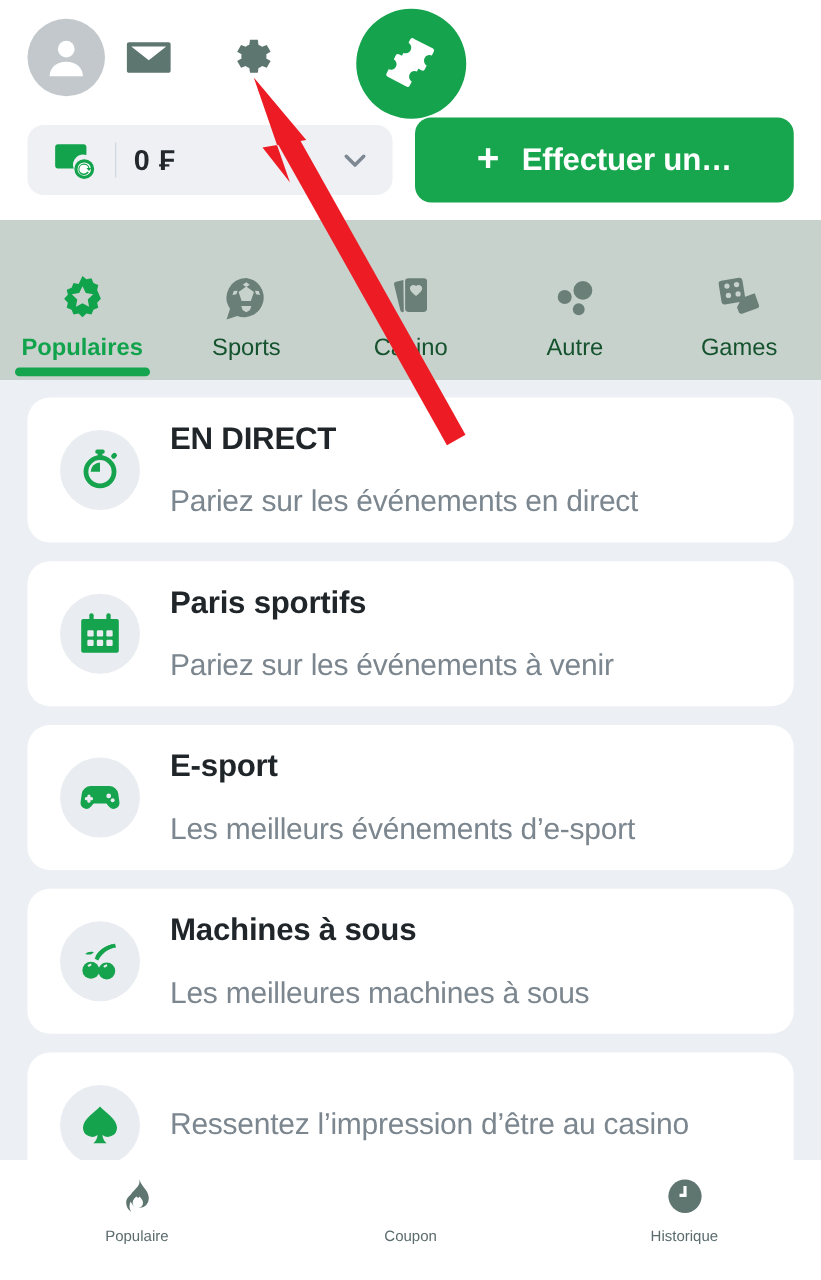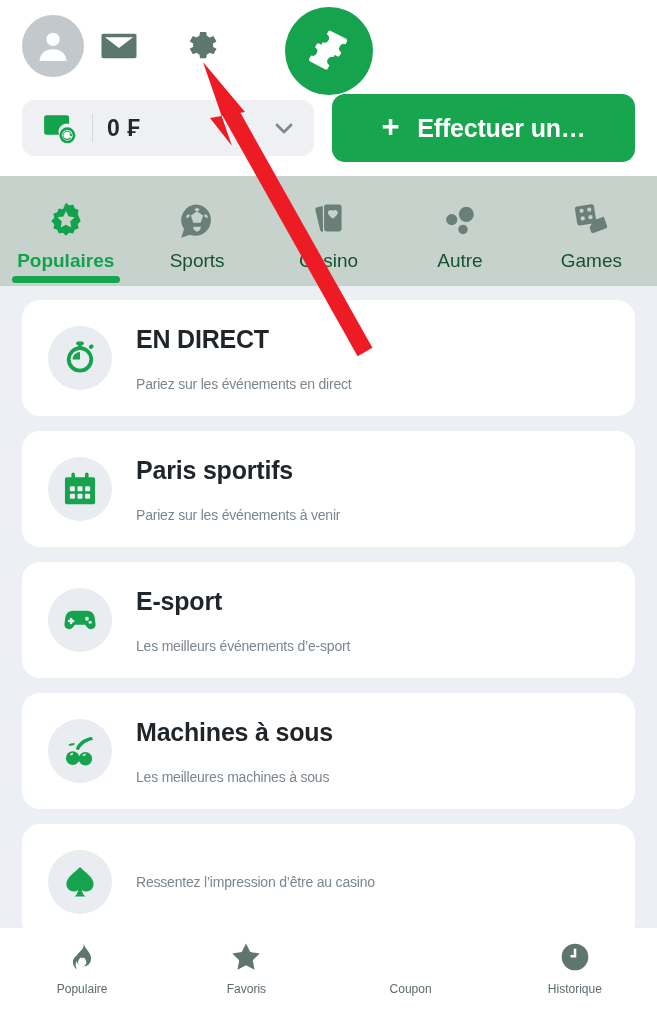--- a/index.html
+++ b/index.html
@@ -88,21 +88,21 @@
     cursor: pointer;
     letter-spacing: -0.2px;
   }
   .plus-sign { font-size: 31px; font-weight: bold; line-height: 1; margin-top: -3px; }
 
   
   .tabs {
     flex: 0 0 auto;
     background: #c8d2cd;
     display: flex; align-items: flex-end;
-    height: 110px;
+    height: 128px;
   }
   .tab {
     flex: 1 1 0; min-width: 0;
     display: flex; flex-direction: column; align-items: center;
     justify-content: flex-end;
     height: 100%;
     padding-bottom: 0;
     cursor: pointer;
     position: relative;
   }
@@ -137,21 +137,21 @@
   .card-icon {
     width: 64px; height: 64px; border-radius: 50%;
     background: #e9ecf0;
     display: flex; align-items: center; justify-content: center;
     flex: 0 0 auto;
     color: #16a34d;
   }
   .card-icon svg { display:block; }
   .card-text { display: flex; flex-direction: column; gap: 22px; min-width:0; }
   .card-title { font-size: 25px; font-weight: bold; color: #1f2529; letter-spacing: -0.2px; }
-  .card-sub { font-size: 14px; color: #7b868f; letter-spacing: -0.2px; }
+  .card-sub { font-size: 24px; color: #7b868f; letter-spacing: -0.2px; }
 
   
   .bottom-nav {
     flex: 0 0 auto;
     height: 96px;
     background: #ffffff;
     display: flex; align-items: flex-start;
     position: relative;
     z-index: 5;
   }
@@ -407,28 +407,20 @@
       <span class="nav-icon">
         <svg width="32" height="32" viewBox="0 0 24 24" fill="currentColor">
           <path d="M13.1 1.8c.6 3.1-1.1 4.6-2.6 6.1C9 9.4 7.6 10.8 7.6 13.4a5.6 5.6 0 0011.2 0c0-3.6-2-5.3-3.6-7.6a12 12 0 01-2.1-4z"></path>
           <path d="M11.3 12.2c-1.4 1.1-2.2 2.3-2.2 3.8a3.1 3.1 0 006.2 0c0-1.6-1-2.8-2.1-3.9-.4.8-1.1 1.2-1.9.1z" fill="#ffffff"></path>
           <path d="M9.6 9.6c-2 1.7-4.4 3.3-4.4 6.1a6.8 6.8 0 003 5.6 5.6 5.6 0 01-1-3.2c0-2.4 1.4-3.9 2.8-5.3z"></path>
         </svg>
       </span>
       <span class="nav-label">Populaire</span>
     </div>
 
-    <div class="nav-item">
-      <span class="nav-icon">
-        <svg width="34" height="34" viewBox="0 0 24 24" fill="currentColor">
-          <path d="M12 2.4l3 6.1 6.7 1-4.9 4.8 1.2 6.7-6-3.2-6 3.2 1.2-6.7L2.3 9.5l6.7-1z"></path>
-        </svg>
-      </span>
-      <span class="nav-label">Favoris</span>
-    </div>
 
     <div class="nav-item fab-slot">
       <span class="nav-icon"></span>
       <span class="nav-label">Coupon</span>
     </div>
 
     <div class="nav-item">
       <span class="nav-icon">
         <svg width="34" height="34" viewBox="0 0 24 24" fill="currentColor">
           <circle cx="12" cy="12" r="9.4"></circle>

